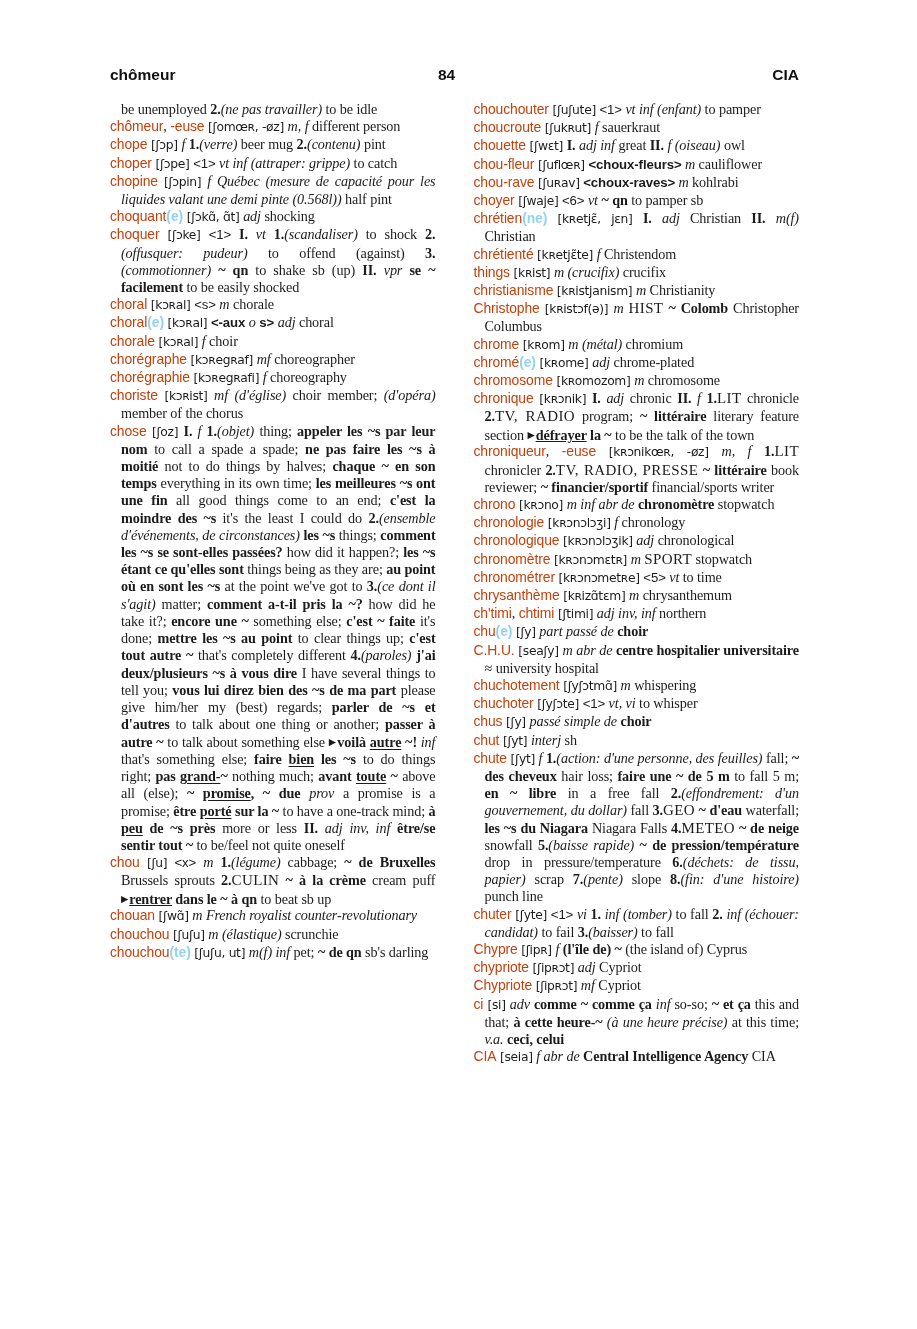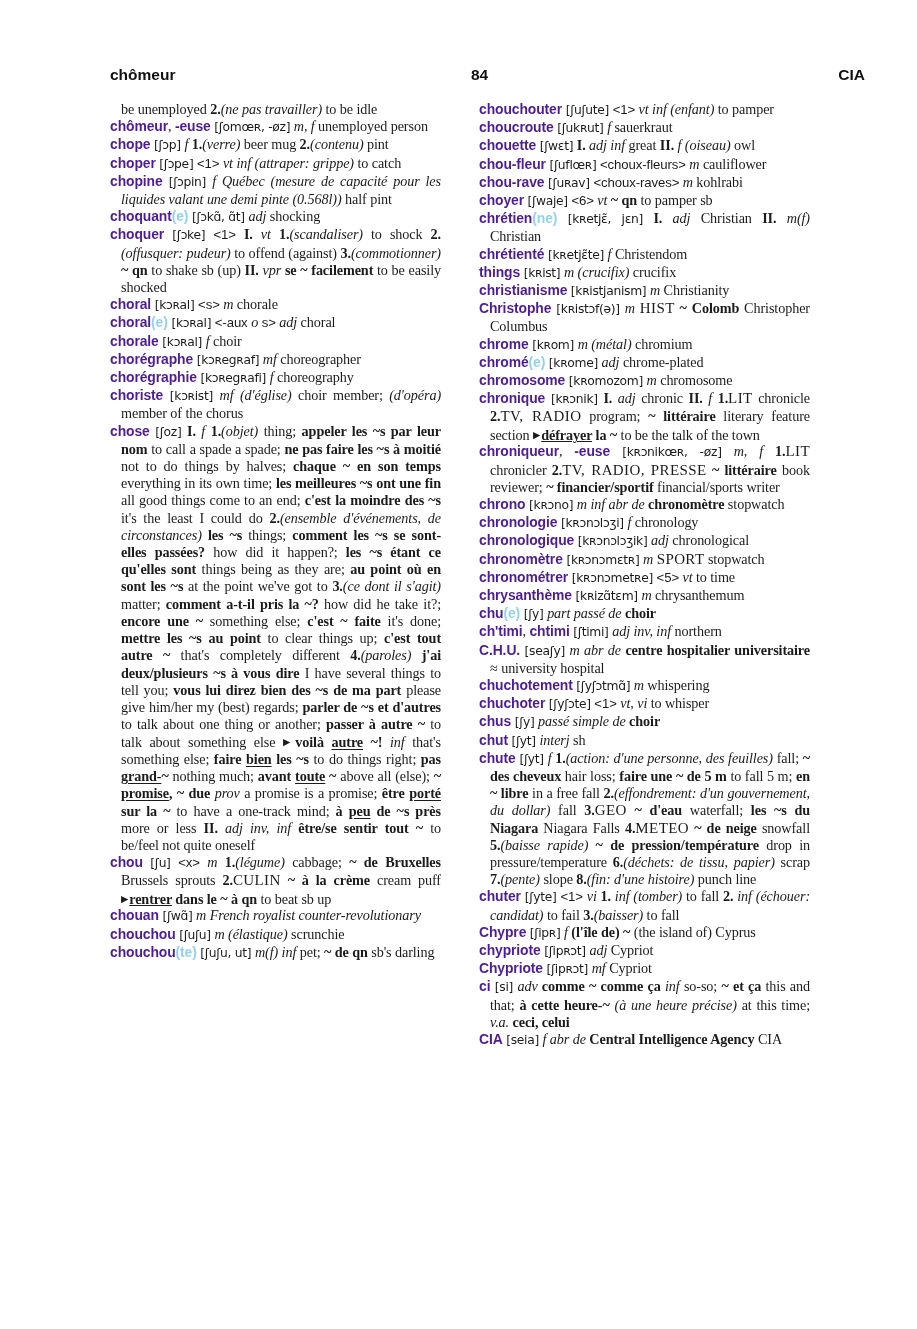--- a/index.html
+++ b/index.html
@@ -6,21 +6,21 @@
     margin: 0;
     padding: 0;
     background: #ffffff;
     color: #1b1b1b;
   }
   body {
     width: 917px;
     min-height: 1329px;
   }
   .page {
-    padding: 66px 52px 40px 110px;
+    padding: 66px 118px 40px 110px;
   }
   .header {
     position: relative;
     display: flex;
     justify-content: space-between;
     font-family: "Liberation Sans", sans-serif;
     font-weight: bold;
     font-size: 15.5px;
     color: #111;
   }
@@ -41,45 +41,45 @@
     margin: 0;
     padding-left: 11px;
     text-indent: -11px;
     text-align: justify;
     font-family: "Liberation Serif", serif;
     font-size: 14.2px;
     line-height: 17.2px;
     letter-spacing: -0.1px;
   }
   .entry.cont { text-indent: 0; }
-  .s-hw  { font-family: "Liberation Sans", sans-serif; font-weight: bold; color: #4c1d95; font-size: 13.9px; }
+  .s-hw  { font-family: "Liberation Sans", sans-serif; font-weight: normal; color: #c2410c; font-size: 13.9px; }
   .s-hwp { font-family: "Liberation Sans", sans-serif; font-weight: bold; color: #93d2ee; font-size: 13.9px; }
   .s-pr  { font-family: "DejaVu Sans", sans-serif; font-size: 12.3px; letter-spacing: -0.3px; margin-top: 35px; }
   .s-i   { font-style: italic; }
   .s-b   { font-weight: bold; }
   .s-bu  { font-weight: bold; text-decoration: underline; text-underline-offset: 2px; }
   .s-sn  { font-weight: bold; }
   .s-sc  { font-size: 15px; letter-spacing: 0.4px; }
   .s-tri { font-family: "DejaVu Sans", sans-serif; font-size: 9.5px; vertical-align: 1.5px; margin-right: 1px; }
   .s-pl  { font-family: "Liberation Sans", sans-serif; font-size: 13.2px; }
-  .s-plb { font-family: "Liberation Sans", sans-serif; font-size: 13.2px; font-weight: normal; }
+  .s-plb { font-family: "Liberation Sans", sans-serif; font-size: 13.2px; font-weight: bold; }
 </style>
 </head>
 <body>
 
 <div class="page">
   <div class="header">
     <span class="gw">chômeur</span>
     <span class="pn">84</span>
     <span class="gw">CIA</span>
   </div>
   <div class="cols">
     <div class="col">
         <p class="entry cont"><span class="s-n">be unemployed </span><span class="s-sn">2.</span><span class="s-i">(ne pas travailler)</span><span class="s-n"> to be idle</span></p>
-        <p class="entry"><span class="s-hw">chômeur</span><span class="s-n">, </span><span class="s-hw">-euse</span><span class="s-pr"> [ʃomœʀ, -øz] </span><span class="s-i">m, f</span><span class="s-n"> unemployed person</span></p>
+        <p class="entry"><span class="s-hw">chômeur</span><span class="s-n">, </span><span class="s-hw">-euse</span><span class="s-pr"> [ʃomœʀ, -øz] </span><span class="s-i">m, f</span><span class="s-n"> different person</span></p>
         <p class="entry"><span class="s-hw">chope</span><span class="s-pr"> [ʃɔp] </span><span class="s-i">f</span><span class="s-n"> </span><span class="s-sn">1.</span><span class="s-i">(verre)</span><span class="s-n"> beer mug </span><span class="s-sn">2.</span><span class="s-i">(contenu)</span><span class="s-n"> pint</span></p>
         <p class="entry"><span class="s-hw">choper</span><span class="s-pr"> [ʃɔpe] </span><span class="s-pl">&lt;1&gt;</span><span class="s-n"> </span><span class="s-i">vt inf</span><span class="s-n"> </span><span class="s-i">(attraper: grippe)</span><span class="s-n"> to catch</span></p>
         <p class="entry"><span class="s-hw">chopine</span><span class="s-pr"> [ʃɔpin] </span><span class="s-i">f Québec</span><span class="s-n"> </span><span class="s-i">(mesure de capacité pour les liquides valant une demi pinte (0.568l))</span><span class="s-n"> half pint</span></p>
         <p class="entry"><span class="s-hw">choquant</span><span class="s-hwp">(e)</span><span class="s-pr"> [ʃɔkɑ̃, ɑ̃t] </span><span class="s-i">adj</span><span class="s-n"> shocking</span></p>
         <p class="entry"><span class="s-hw">choquer</span><span class="s-pr"> [ʃɔke] </span><span class="s-pl">&lt;1&gt;</span><span class="s-n"> </span><span class="s-sn">I.</span><span class="s-i"> vt </span><span class="s-sn">1.</span><span class="s-i">(scandaliser)</span><span class="s-n"> to shock </span><span class="s-sn">2.</span><span class="s-i">(offusquer: pudeur)</span><span class="s-n"> to offend (against) </span><span class="s-sn">3.</span><span class="s-i">(commotionner)</span><span class="s-n"> </span><span class="s-b">~ qn</span><span class="s-n"> to shake sb (up) </span><span class="s-sn">II.</span><span class="s-i"> vpr </span><span class="s-b">se ~ facilement</span><span class="s-n"> to be easily shocked</span></p>
         <p class="entry"><span class="s-hw">choral</span><span class="s-pr"> [kɔʀal] </span><span class="s-pl">&lt;s&gt;</span><span class="s-n"> </span><span class="s-i">m</span><span class="s-n"> chorale</span></p>
         <p class="entry"><span class="s-hw">choral</span><span class="s-hwp">(e)</span><span class="s-pr"> [kɔʀal] </span><span class="s-plb">&lt;-aux </span><span class="s-i">o</span><span class="s-plb"> s&gt;</span><span class="s-n"> </span><span class="s-i">adj</span><span class="s-n"> choral</span></p>
         <p class="entry"><span class="s-hw">chorale</span><span class="s-pr"> [kɔʀal] </span><span class="s-i">f</span><span class="s-n"> choir</span></p>
         <p class="entry"><span class="s-hw">chorégraphe</span><span class="s-pr"> [kɔʀegʀaf] </span><span class="s-i">mf</span><span class="s-n"> choreographer</span></p>
         <p class="entry"><span class="s-hw">chorégraphie</span><span class="s-pr"> [kɔʀegʀafi] </span><span class="s-i">f</span><span class="s-n"> choreography</span></p>
@@ -106,22 +106,22 @@
         <p class="entry"><span class="s-hw">chromé</span><span class="s-hwp">(e)</span><span class="s-pr"> [kʀome] </span><span class="s-i">adj</span><span class="s-n"> chrome-plated</span></p>
         <p class="entry"><span class="s-hw">chromosome</span><span class="s-pr"> [kʀomozom] </span><span class="s-i">m</span><span class="s-n"> chromosome</span></p>
         <p class="entry"><span class="s-hw">chronique</span><span class="s-pr"> [kʀɔnik] </span><span class="s-sn">I.</span><span class="s-i"> adj</span><span class="s-n"> chronic </span><span class="s-sn">II.</span><span class="s-i"> f </span><span class="s-sn">1.</span><span class="s-sc">LIT</span><span class="s-n"> chronicle </span><span class="s-sn">2.</span><span class="s-sc">TV, RADIO</span><span class="s-n"> program; </span><span class="s-b">~ littéraire</span><span class="s-n"> literary feature section </span><span class="s-tri">▶</span><span class="s-bu">défrayer</span><span class="s-b"> la ~</span><span class="s-n"> to be the talk of the town</span></p>
         <p class="entry"><span class="s-hw">chroniqueur</span><span class="s-n">, </span><span class="s-hw">-euse</span><span class="s-pr"> [kʀɔnikœʀ, -øz] </span><span class="s-i">m, f</span><span class="s-n"> </span><span class="s-sn">1.</span><span class="s-sc">LIT</span><span class="s-n"> chronicler </span><span class="s-sn">2.</span><span class="s-sc">TV, RADIO, PRESSE</span><span class="s-n"> </span><span class="s-b">~ littéraire</span><span class="s-n"> book reviewer; </span><span class="s-b">~ financier/sportif</span><span class="s-n"> financial/sports writer</span></p>
         <p class="entry"><span class="s-hw">chrono</span><span class="s-pr"> [kʀɔno] </span><span class="s-i">m inf abr de</span><span class="s-n"> </span><span class="s-b">chronomètre</span><span class="s-n"> stopwatch</span></p>
         <p class="entry"><span class="s-hw">chronologie</span><span class="s-pr"> [kʀɔnɔlɔʒi] </span><span class="s-i">f</span><span class="s-n"> chronology</span></p>
         <p class="entry"><span class="s-hw">chronologique</span><span class="s-pr"> [kʀɔnɔlɔʒik] </span><span class="s-i">adj</span><span class="s-n"> chronological</span></p>
         <p class="entry"><span class="s-hw">chronomètre</span><span class="s-pr"> [kʀɔnɔmɛtʀ] </span><span class="s-i">m</span><span class="s-n"> </span><span class="s-sc">SPORT</span><span class="s-n"> stopwatch</span></p>
         <p class="entry"><span class="s-hw">chronométrer</span><span class="s-pr"> [kʀɔnɔmetʀe] </span><span class="s-pl">&lt;5&gt;</span><span class="s-n"> </span><span class="s-i">vt</span><span class="s-n"> to time</span></p>
         <p class="entry"><span class="s-hw">chrysanthème</span><span class="s-pr"> [kʀizɑ̃tɛm] </span><span class="s-i">m</span><span class="s-n"> chrysanthemum</span></p>
+        <p class="entry"><span class="s-hw">ch'timi</span><span class="s-n">, </span><span class="s-hw">chtimi</span><span class="s-pr"> [ʃtimi] </span><span class="s-i">adj inv, inf</span><span class="s-n"> northern</span></p>
         <p class="entry"><span class="s-hw">chu</span><span class="s-hwp">(e)</span><span class="s-pr"> [ʃy] </span><span class="s-i">part passé de</span><span class="s-n"> </span><span class="s-b">choir</span></p>
-        <p class="entry"><span class="s-hw">ch'timi</span><span class="s-n">, </span><span class="s-hw">chtimi</span><span class="s-pr"> [ʃtimi] </span><span class="s-i">adj inv, inf</span><span class="s-n"> northern</span></p>
         <p class="entry"><span class="s-hw">C.H.U.</span><span class="s-pr"> [seaʃy] </span><span class="s-i">m abr de</span><span class="s-n"> </span><span class="s-b">centre hospitalier universitaire</span><span class="s-n"> ≈ university hospital</span></p>
         <p class="entry"><span class="s-hw">chuchotement</span><span class="s-pr"> [ʃyʃɔtmɑ̃] </span><span class="s-i">m</span><span class="s-n"> whispering</span></p>
         <p class="entry"><span class="s-hw">chuchoter</span><span class="s-pr"> [ʃyʃɔte] </span><span class="s-pl">&lt;1&gt;</span><span class="s-n"> </span><span class="s-i">vt, vi</span><span class="s-n"> to whisper</span></p>
         <p class="entry"><span class="s-hw">chus</span><span class="s-pr"> [ʃy] </span><span class="s-i">passé simple de</span><span class="s-n"> </span><span class="s-b">choir</span></p>
         <p class="entry"><span class="s-hw">chut</span><span class="s-pr"> [ʃyt] </span><span class="s-i">interj</span><span class="s-n"> sh</span></p>
         <p class="entry"><span class="s-hw">chute</span><span class="s-pr"> [ʃyt] </span><span class="s-i">f</span><span class="s-n"> </span><span class="s-sn">1.</span><span class="s-i">(action: d'une personne, des feuilles)</span><span class="s-n"> fall; </span><span class="s-b">~ des cheveux</span><span class="s-n"> hair loss; </span><span class="s-b">faire une ~ de 5 m</span><span class="s-n"> to fall 5 m; </span><span class="s-b">en ~ libre</span><span class="s-n"> in a free fall </span><span class="s-sn">2.</span><span class="s-i">(effondrement: d'un gouvernement, du dollar)</span><span class="s-n"> fall </span><span class="s-sn">3.</span><span class="s-sc">GEO</span><span class="s-n"> </span><span class="s-b">~ d'eau</span><span class="s-n"> waterfall; </span><span class="s-b">les ~s du Niagara</span><span class="s-n"> Niagara Falls </span><span class="s-sn">4.</span><span class="s-sc">METEO</span><span class="s-n"> </span><span class="s-b">~ de neige</span><span class="s-n"> snowfall </span><span class="s-sn">5.</span><span class="s-i">(baisse rapide)</span><span class="s-n"> </span><span class="s-b">~ de pression/température</span><span class="s-n"> drop in pressure/temperature </span><span class="s-sn">6.</span><span class="s-i">(déchets: de tissu, papier)</span><span class="s-n"> scrap </span><span class="s-sn">7.</span><span class="s-i">(pente)</span><span class="s-n"> slope </span><span class="s-sn">8.</span><span class="s-i">(fin: d'une histoire)</span><span class="s-n"> punch line</span></p>
         <p class="entry"><span class="s-hw">chuter</span><span class="s-pr"> [ʃyte] </span><span class="s-pl">&lt;1&gt;</span><span class="s-n"> </span><span class="s-i">vi</span><span class="s-n"> </span><span class="s-sn">1.</span><span class="s-i"> inf (tomber)</span><span class="s-n"> to fall </span><span class="s-sn">2.</span><span class="s-i"> inf (échouer: candidat)</span><span class="s-n"> to fail </span><span class="s-sn">3.</span><span class="s-i">(baisser)</span><span class="s-n"> to fall</span></p>
         <p class="entry"><span class="s-hw">Chypre</span><span class="s-pr"> [ʃipʀ] </span><span class="s-i">f</span><span class="s-n"> </span><span class="s-b">(l'île de) ~</span><span class="s-n"> (the island of) Cyprus</span></p>
         <p class="entry"><span class="s-hw">chypriote</span><span class="s-pr"> [ʃipʀɔt] </span><span class="s-i">adj</span><span class="s-n"> Cypriot</span></p>
         <p class="entry"><span class="s-hw">Chypriote</span><span class="s-pr"> [ʃipʀɔt] </span><span class="s-i">mf</span><span class="s-n"> Cypriot</span></p>

